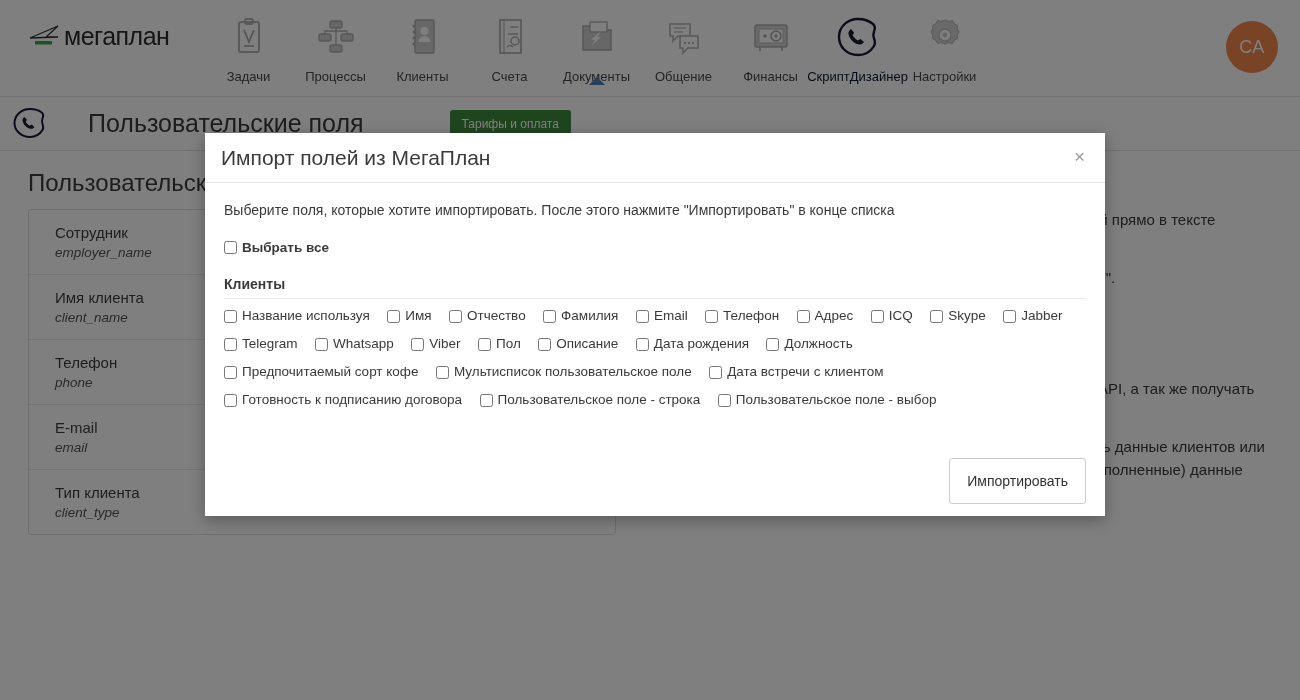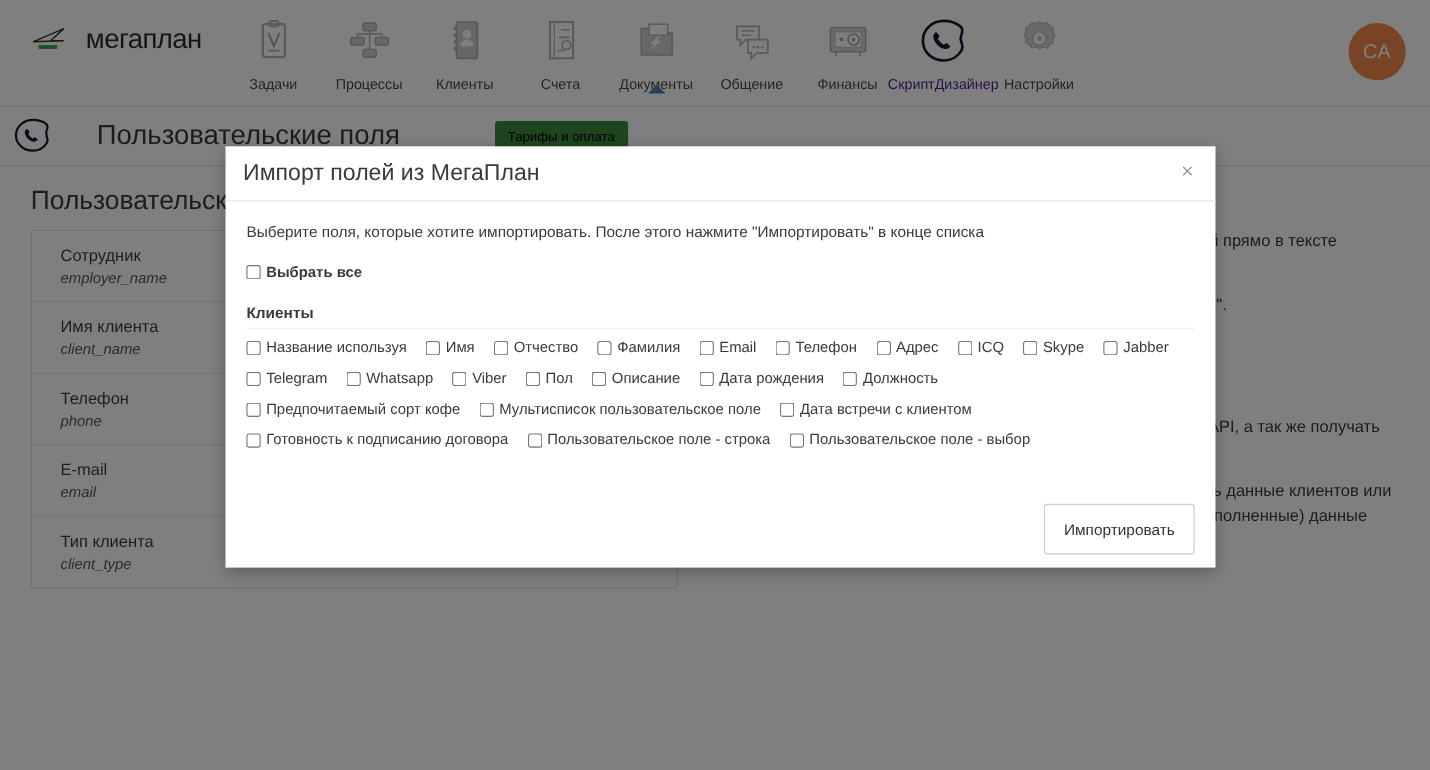--- a/index.html
+++ b/index.html
@@ -15,42 +15,42 @@
   
   .topnav {
     position: absolute; top: 0; left: 0;
     width: 1300px; height: 97px;
     background: #ffffff;
     border-bottom: 1px solid #e3e3e3;
     z-index: 5;
   }
   .brand {
     position: absolute; left: 28px; top: 22px;
-    display: flex; align-items: center; gap: 16px;
+    display: flex; align-items: center; gap: 2px;
   }
   .brand-logo { width: 34px; height: 26px; }
   .brand-text {
     font-size: 25px; color: #2d2d2d; letter-spacing: -0.5px;
     font-family: "Liberation Sans", sans-serif;
   }
   .navitems {
     position: absolute; left: 205px; top: 10px;
     display: flex; align-items: flex-start;
   }
   .navitem {
     width: 87px;
     display: flex; flex-direction: column; align-items: center;
     cursor: pointer; text-decoration: none;
     padding-top: 4px;
   }
   .navitem .ico { height: 48px; display: flex; align-items: center; justify-content: center; }
   .navitem .lbl {
     margin-top: 7px; font-size: 13px; color: #4a4a4a; white-space: nowrap;
   }
-  .navitem.active .lbl { color: #4c1d95; }
+  .navitem.active .lbl { color: #0f172a; }
   .nav-caret {
     position: absolute; bottom: -1px; left: 50%; transform: translateX(-50%);
     width: 0; height: 0; border-left: 8px solid transparent;
     border-right: 8px solid transparent; border-bottom: 8px solid #4b7fb5;
   }
   .avatar {
     position: absolute; right: 22px; top: 21px;
     width: 52px; height: 52px; border-radius: 50%;
     background: #f2874c; color: #fff;
     display: flex; align-items: center; justify-content: center;
@@ -61,21 +61,21 @@
   .page { position: absolute; top: 97px; left: 0; width: 1300px; height: 603px; background:#fff; overflow: hidden; }
 
   .subbar {
     position: relative; height: 54px; width: 1300px;
     background: #ffffff; border-bottom: 1px solid #e0e0e0;
     display: flex; align-items: center;
   }
   .subbar-phone { margin-left: 10px; width: 40px; display:flex; align-items:center; justify-content:center;}
   .subbar-title { margin-left: 38px; font-size: 25px; color: #3a3a3a; white-space: nowrap;}
   .tariff-btn {
-    margin-left: 86px; background: #3f8a3f; color: #000000;
+    margin-left: 86px; background: #3f8a3f; color: #ffffff;
     font-size: 12px; padding: 7px 12px; border-radius: 3px; white-space: nowrap;
     border: none; cursor: pointer;
   }
   .submenu { margin-left: auto; display: flex; align-items: center; gap: 34px; padding-right: 28px; }
   .submenu a { font-size: 16px; color: #3a3a3a; text-decoration: none; white-space: nowrap; cursor: pointer; }
   .caret-dn { display:inline-block; margin-left:5px; border-left:4px solid transparent; border-right:4px solid transparent; border-top:5px solid #3a3a3a; vertical-align: middle;}
 
   .content { position: relative; padding: 18px 28px 0 28px; }
   .content-h1 { font-size: 24px; color: #3a3a3a; margin: 0 0 12px 0; font-weight: normal; }
   .content-cols { display: flex; gap: 38px; }

